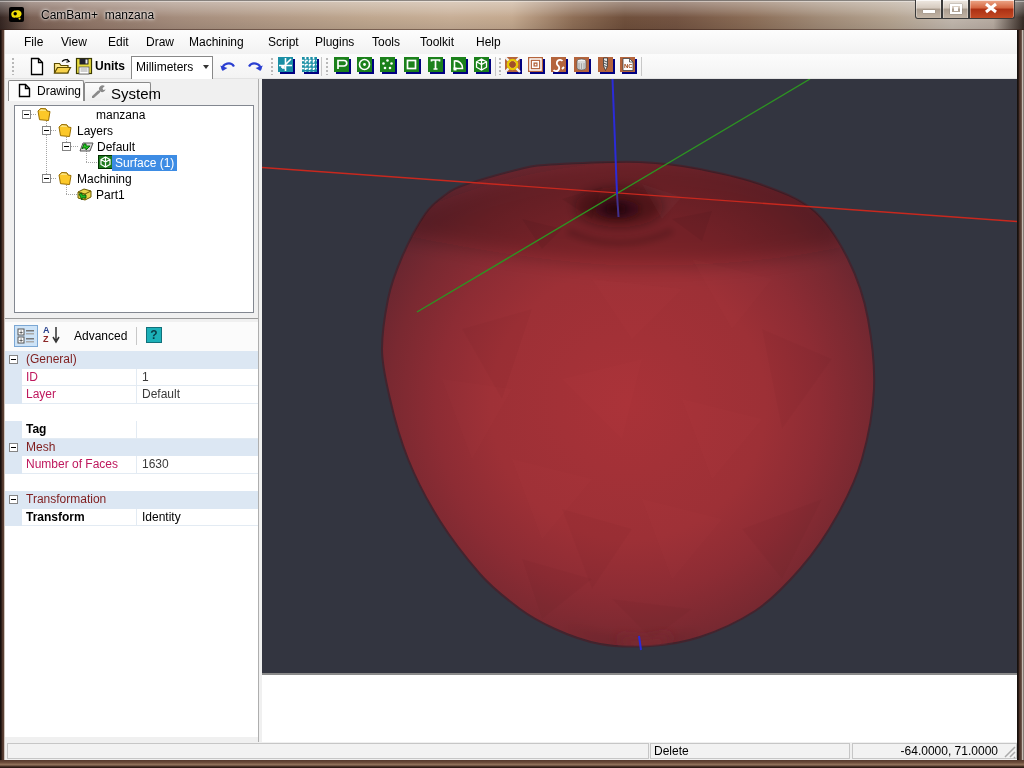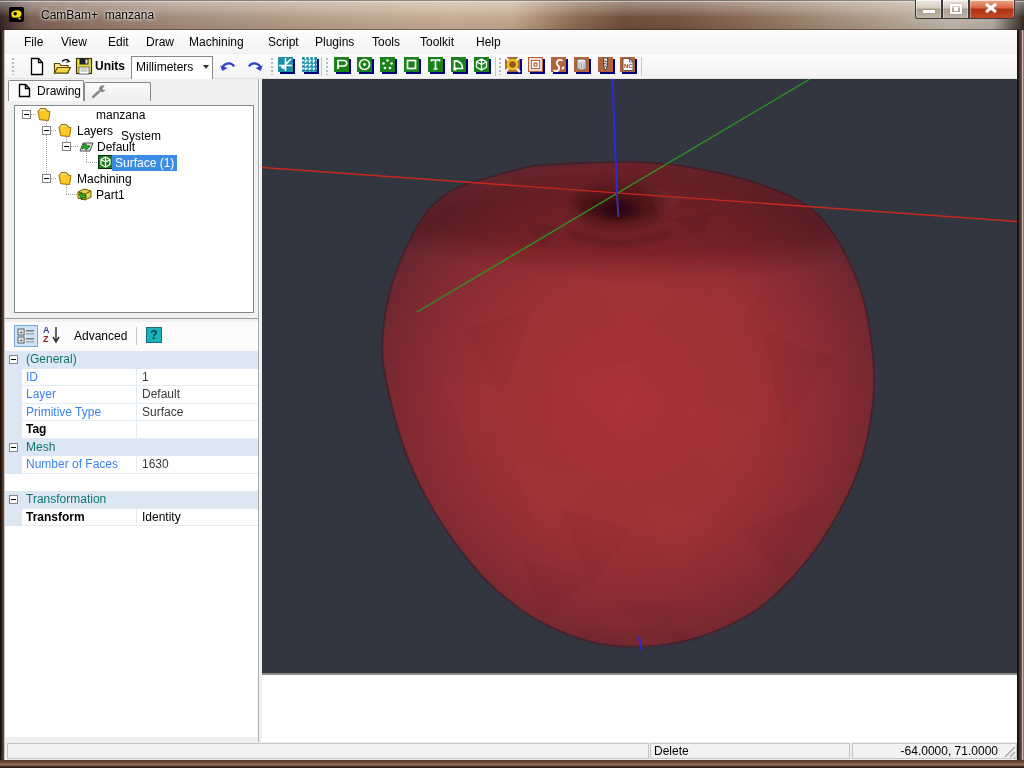--- a/index.html
+++ b/index.html
@@ -45,23 +45,23 @@
 .dotv{position:absolute;width:1px;background-image:repeating-linear-gradient(180deg,#a5a5a5 0 1px,transparent 1px 2px);}
 .doth{position:absolute;height:1px;background-image:repeating-linear-gradient(90deg,#a5a5a5 0 1px,transparent 1px 2px);}
 
 #hsplit{left:5px;top:318px;width:253px;height:4px;background:#f0f0f0;border-top:1px solid #9a9a9a;}
 
 #ptool{left:5px;top:322px;width:253px;height:29px;background:#fbfbfb;}
 
 #pgrid{left:5px;top:351px;width:253px;height:175px;background:#fff;}
 .prow{position:absolute;left:0;width:253px;height:17.5px;}
 .prow .gut{position:absolute;left:0;top:0;width:17px;height:17.5px;background:#dce7f3;}
-.prow .nm{position:absolute;left:17px;top:0;width:115px;height:17.5px;border-bottom:1px solid #e3ebf3;border-right:1px solid #e3ebf3;line-height:17px;padding-left:4px;color:#3b82f6;white-space:nowrap;overflow:hidden;}
+.prow .nm{position:absolute;left:17px;top:0;width:115px;height:17.5px;border-bottom:1px solid #e3ebf3;border-right:1px solid #e3ebf3;line-height:17px;padding-left:4px;color:#be185d;white-space:nowrap;overflow:hidden;}
 .prow .vl{position:absolute;left:132px;top:0;width:121px;height:17.5px;border-bottom:1px solid #e3ebf3;line-height:17px;padding-left:5px;color:#3a3a3a;white-space:nowrap;}
-.prow.cat{background:#dce7f3;color:#0f766e;line-height:17.5px;}
+.prow.cat{background:#dce7f3;color:#7f1d1d;line-height:17.5px;}
 .prow.cat .ctxt{position:absolute;left:21px;top:0;}
 #pgbelow{left:5px;top:526px;width:253px;height:211px;background:#fff;}
 
 #viewport{left:262px;top:79px;width:755px;height:594px;background:#333540;}
 #belowvp{left:262px;top:673px;width:755px;height:69px;background:#fff;border-top:2px solid #8a8a8a;}
 
 #statusbar{left:5px;top:742px;width:1012px;height:18px;background:#f0f0f0;}
 .spanel{position:absolute;top:1px;height:16px;border:1px solid #c6c6c6;background:#f2f2f2;line-height:14px;color:#000;}
 </style></head>
 <body>
@@ -251,21 +251,21 @@
   <div class="tab" id="tabSystem"></div>
   <svg class="abs" style="left:13px;top:4px;z-index:3;" width="13" height="15">
       <path d="M1.5,1.5 h6 l4,4 v8 h-10 z" fill="#fff" stroke="#000" stroke-width="1.4"></path>
       <path d="M7.5,1.5 v4 h4" fill="none" stroke="#000" stroke-width="1.4"></path>
     </svg>
   <span class="abs" style="left:32px;top:5px;z-index:3;">Drawing</span>
   <svg class="abs" style="left:86px;top:6px;z-index:3;" width="16" height="14" viewBox="0 0 16 14">
       <path d="M1,13 L2.8,13 L9,7.5 L9,5.5 L7,5.5 L1,11.2 Z" fill="#8a8a8a"></path>
       <path d="M9.2,1.2 A3.6,3.6 0 0 1 13.8,1.0 L11.5,3.2 L12.3,5.0 L14.6,4.6 A3.6,3.6 0 0 1 9.6,6.8 A3.4,3.4 0 0 1 9.2,1.2 Z" fill="#8a8a8a"></path>
     </svg>
-  <span class="abs" style="left:116px;top:6px;z-index:3;font-size:12px;margin-top:44px;">System</span>
+  <span class="abs" style="left:106px;top:6px;z-index:3;font-size:15px;">System</span>
 </div>
 <div class="abs" id="treebox"></div>
 
 <div class="abs" id="treec" style="left:14px;top:106px;width:238px;height:206px;overflow:hidden;">
 
   <div class="doth" style="left:17px;top:8px;width:5px;"></div>
   <div class="dotv" style="left:32px;top:13px;height:60px;"></div>
   <div class="doth" style="left:37px;top:24px;width:6px;"></div>
   <div class="dotv" style="left:52px;top:29px;height:12px;"></div>
   <div class="doth" style="left:57px;top:40px;width:7px;"></div>
@@ -357,25 +357,20 @@
     </div>
   <div class="prow" style="top:17.5px;">
       <div class="gut"></div>
       <div class="nm">ID</div>
       <div class="vl">1</div>
     </div>
   <div class="prow" style="top:35px;">
       <div class="gut"></div>
       <div class="nm">Layer</div>
       <div class="vl">Default</div>
-    </div>
-  <div class="prow" style="top:52.5px;">
-      <div class="gut"></div>
-      <div class="nm">Primitive Type</div>
-      <div class="vl">Surface</div>
     </div>
   <div class="prow cat" style="top:87.5px;">
       <div class="ebox" style="left:4px;top:4px;background:#fff;">
         <i></i>
       </div>
       <span class="ctxt">Mesh</span>
     </div>
   <div class="prow" style="top:70px;">
       <div class="gut"></div>
       <div class="nm" style="color:#000;font-weight:bold;">Tag</div>

